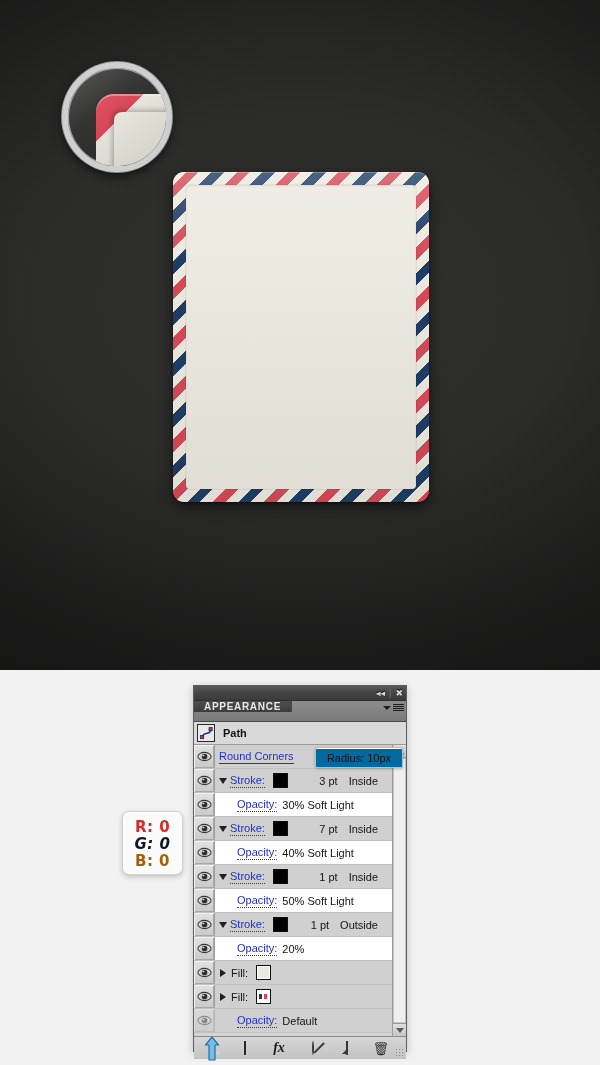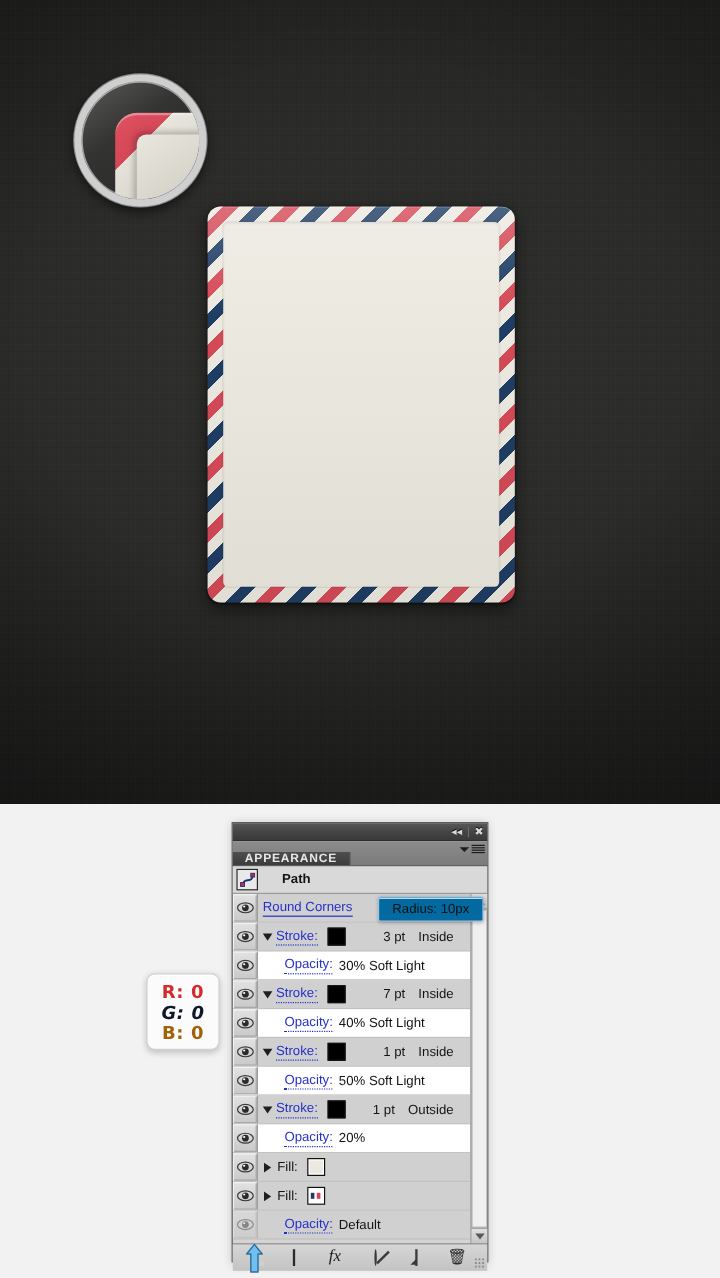--- a/index.html
+++ b/index.html
@@ -134,21 +134,21 @@
     position:absolute; right:3px; top:1px; display:flex; align-items:center; gap:4px;
   }
   .titlebar .wbtn {
     color:#d8d8d8; font-size:9px; line-height:13px; cursor:default;
     text-shadow:0 -1px 0 #000;
   }
   .titlebar .sep { color:#777; font-size:9px; line-height:13px; }
 
   
   .tabrow {
-    height:21px; display:flex; align-items:flex-end;
+    height:21px; display:flex; align-items:flex-start;
     background:linear-gradient(180deg,#8c8c8c 0%,#7a7a7a 100%);
     border-bottom:1px solid #4a4a4a; position:relative;
   }
   .tabrow .tab {
     display:flex; align-items:center; padding:0 10px;
     background:linear-gradient(180deg,#4e4e4e 0%,#3c3c3c 100%);
     color:#e8e8e8; font-size:10px; font-weight:bold; letter-spacing:.7px;
     border-right:1px solid #4a4a4a;
   }
   .tabrow .menubtn {
@@ -158,21 +158,21 @@
     width:0;height:0;border-left:4px solid transparent;border-right:4px solid transparent;
     border-top:4px solid #1c1c1c; margin-right:1px;
   }
   .tabrow .menubtn .lines { display:flex; flex-direction:column; gap:1px; }
   .tabrow .menubtn .lines i { display:block; width:11px; height:1px; background:#1c1c1c; }
 
   
   .objrow {
     height:23px; display:flex; align-items:center;
     background:#d9d9d9; border-bottom:1px solid #9b9b9b;
-    padding-left:3px; position:relative;gap:12px;
+    padding-left:3px; position:relative;
   }
   .objicon {
     width:18px;height:18px;border:1px solid #2a2a2a;background:#e9e9e9;
     display:flex;align-items:center;justify-content:center; margin-right:8px;
   }
   .objname { font-weight:bold; font-size:11px; color:#141414; }
 
   
   .listwrap { position:relative; height:291px; }
   .listcol { position:absolute; left:0; top:0; right:14px; bottom:0; overflow:hidden; }
@@ -257,21 +257,21 @@
   
   .footer {
     height:23px; display:flex; align-items:center; position:relative;
     background:linear-gradient(180deg,#d6d6d6,#c3c3c3);
     border-top:1px solid #8e8e8e;
   }
   .ftbtn { flex:0 0 34px; display:flex; align-items:center; justify-content:center; height:100%; }
   .ft-newstroke { width:12px;height:13px;background:#3a3a3a; position:relative; }
   .ft-newstroke:after{content:"";position:absolute;left:3px;top:3px;width:6px;height:4px;background:#cfcfcf;}
   .ft-newfill { width:12px;height:12px;border:1.5px solid #2a2a2a; background:#fff; }
-  .ft-fx { font-family:"Liberation Serif", serif; font-style:italic; font-weight:normal; font-size:14px; color:#1a1a1a; }
+  .ft-fx { font-family:"Liberation Serif", serif; font-style:italic; font-weight:bold; font-size:14px; color:#1a1a1a; }
   .ft-clear { width:13px;height:13px;border:1.6px solid #3a3a3a;border-radius:50%; position:relative; }
   .ft-clear:after{content:"";position:absolute;left:-1px;top:5px;width:14px;height:1.6px;background:#3a3a3a;transform:rotate(-45deg);}
   .ft-dup { width:11px;height:12px;border:1.4px solid #3a3a3a; position:relative; background:#e8e8e8; }
   .ft-dup:after{content:"";position:absolute;right:0;bottom:0;width:0;height:0;border-left:5px solid transparent;border-bottom:5px solid #3a3a3a;}
   .ft-trash { font-size:13px; color:#2a2a2a; line-height:13px; }
   .grip {
     position:absolute; right:2px; bottom:2px; width:9px; height:9px;
     background-image:radial-gradient(#8a8a8a 40%, transparent 41%);
     background-size:3px 3px;
   }

